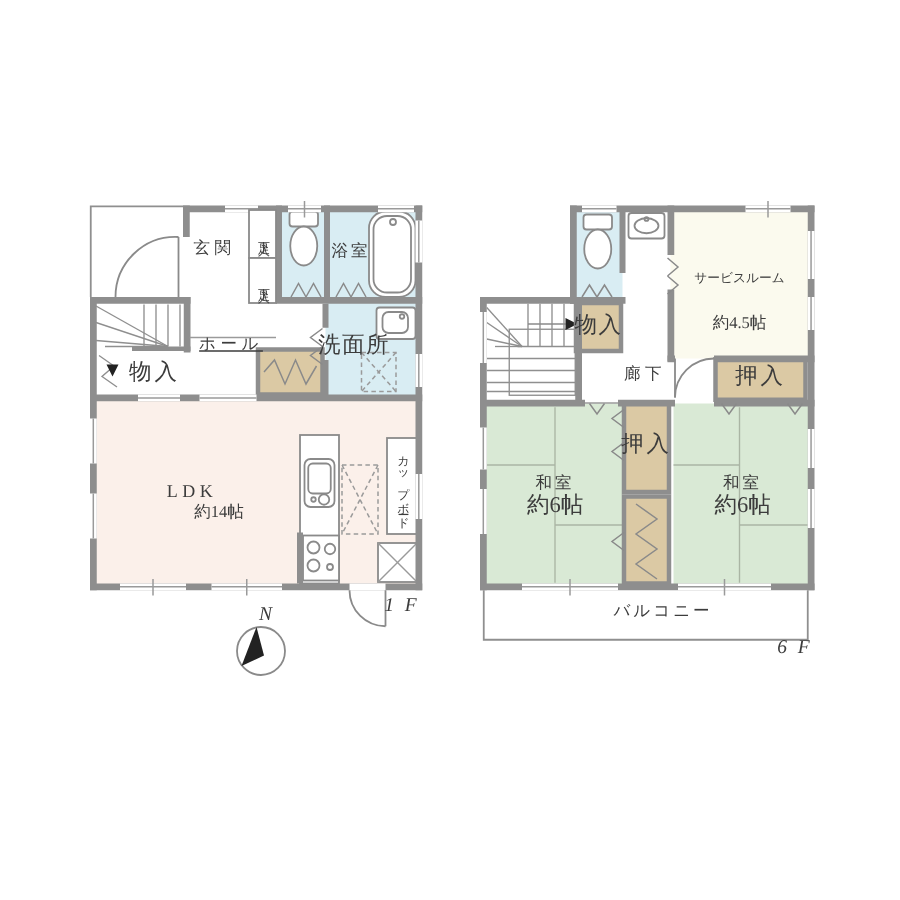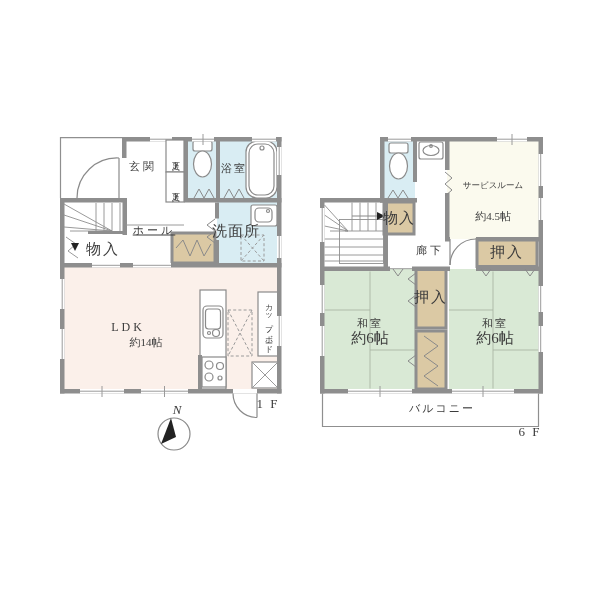--- a/index.html
+++ b/index.html
@@ -7,21 +7,21 @@
     position:relative;width:600px;height:520px;background:#ffffff;overflow:hidden;
     font-family:"Liberation Serif","DejaVu Serif",serif;color:#3c3c3c;
   }
   .canvas svg{position:absolute;left:0;top:0;}
   .lbl{
     position:absolute;transform:translate(-50%,-50%);white-space:nowrap;
     font-size:11px;line-height:1;color:#3c3c3c;
   }
   .ls1{letter-spacing:1px;} .ls2{letter-spacing:2px;} .ls3{letter-spacing:3px;}
   .fs8{font-size:8px;} .fs85{font-size:8.5px;} .fs10{font-size:15px;}
-  .fs12{font-size:12px;} .fs13{font-size:13px;}
+  .fs12{font-size:12px;} .fs13{font-size:13px;font-style:italic;}
   .vert{writing-mode:vertical-rl;text-orientation:upright;letter-spacing:1px;}
   .italic{font-style:italic;}
   
   .w{fill:#8e8e8e;}
   .win{fill:#ffffff;}
   .thin{stroke:#8f8f8f;stroke-width:1.2;fill:none;}
   .fx{stroke:#8a8a8a;stroke-width:1.2;fill:#ffffff;}
   .fxn{stroke:#8a8a8a;stroke-width:1.2;fill:none;}
   .ln{stroke:#9a9a9a;stroke-width:1;fill:none;}
   .dash{stroke:#9a9a9a;stroke-width:1;fill:none;stroke-dasharray:3 2.2;}

